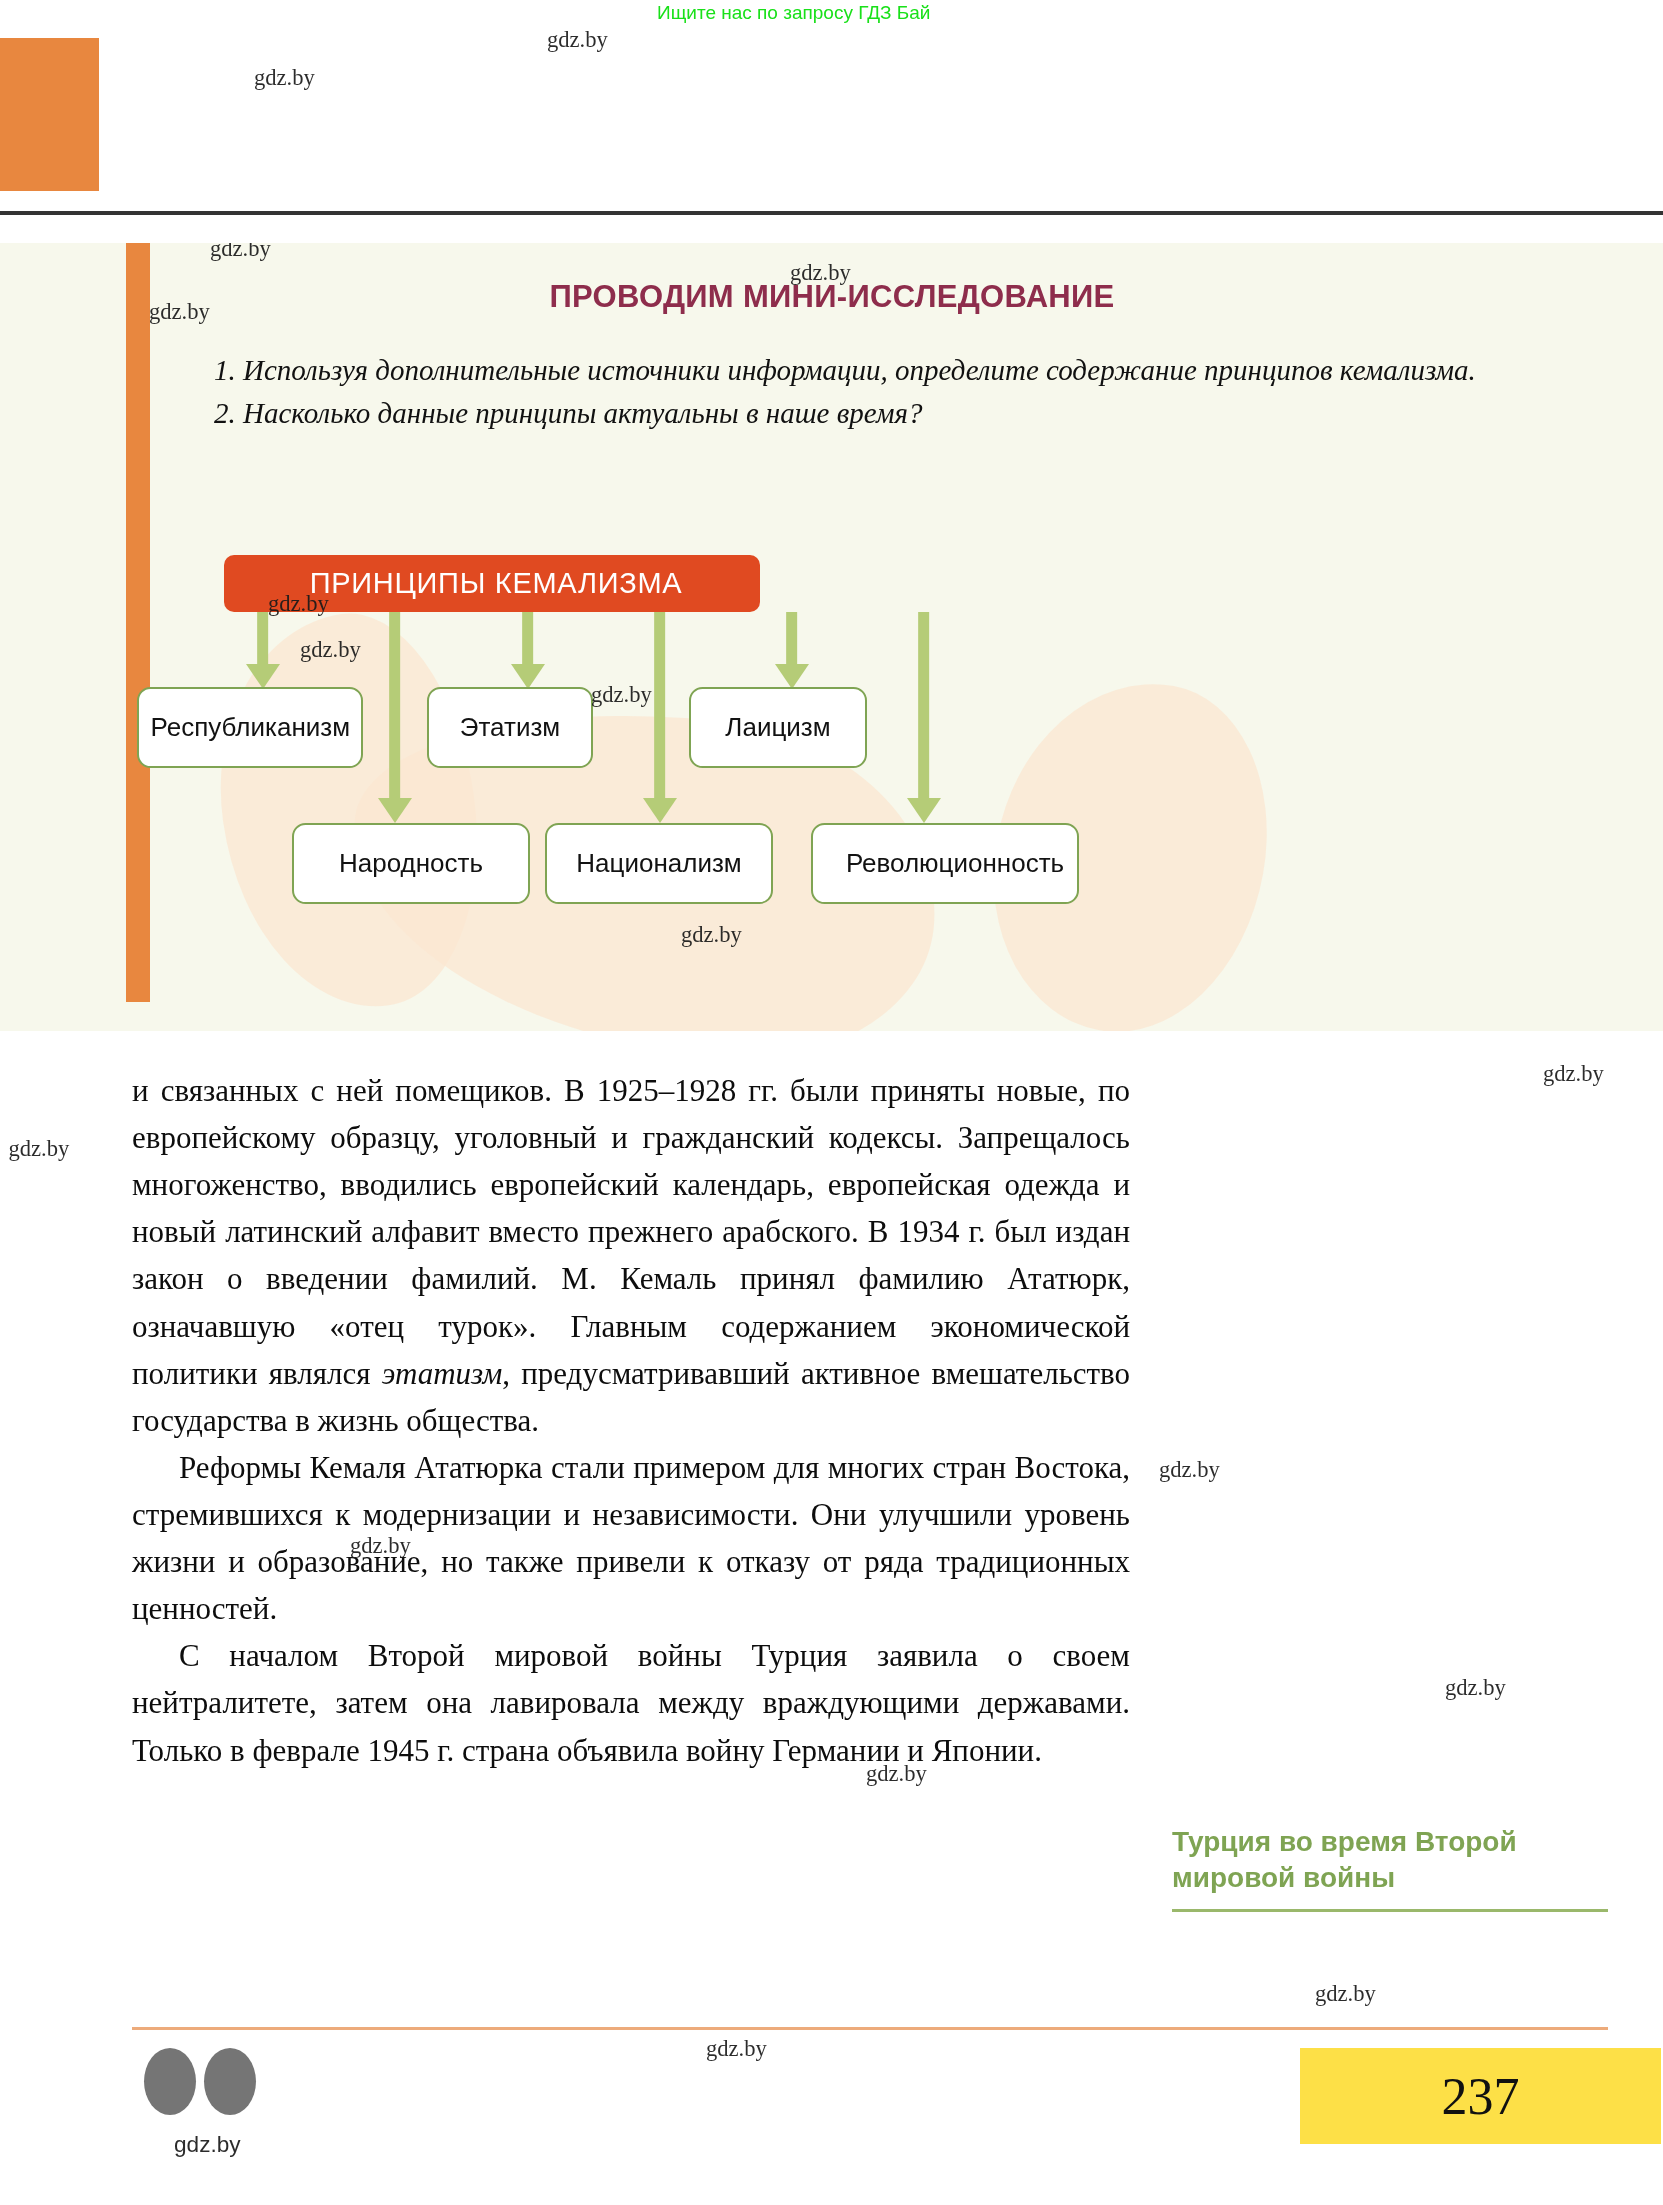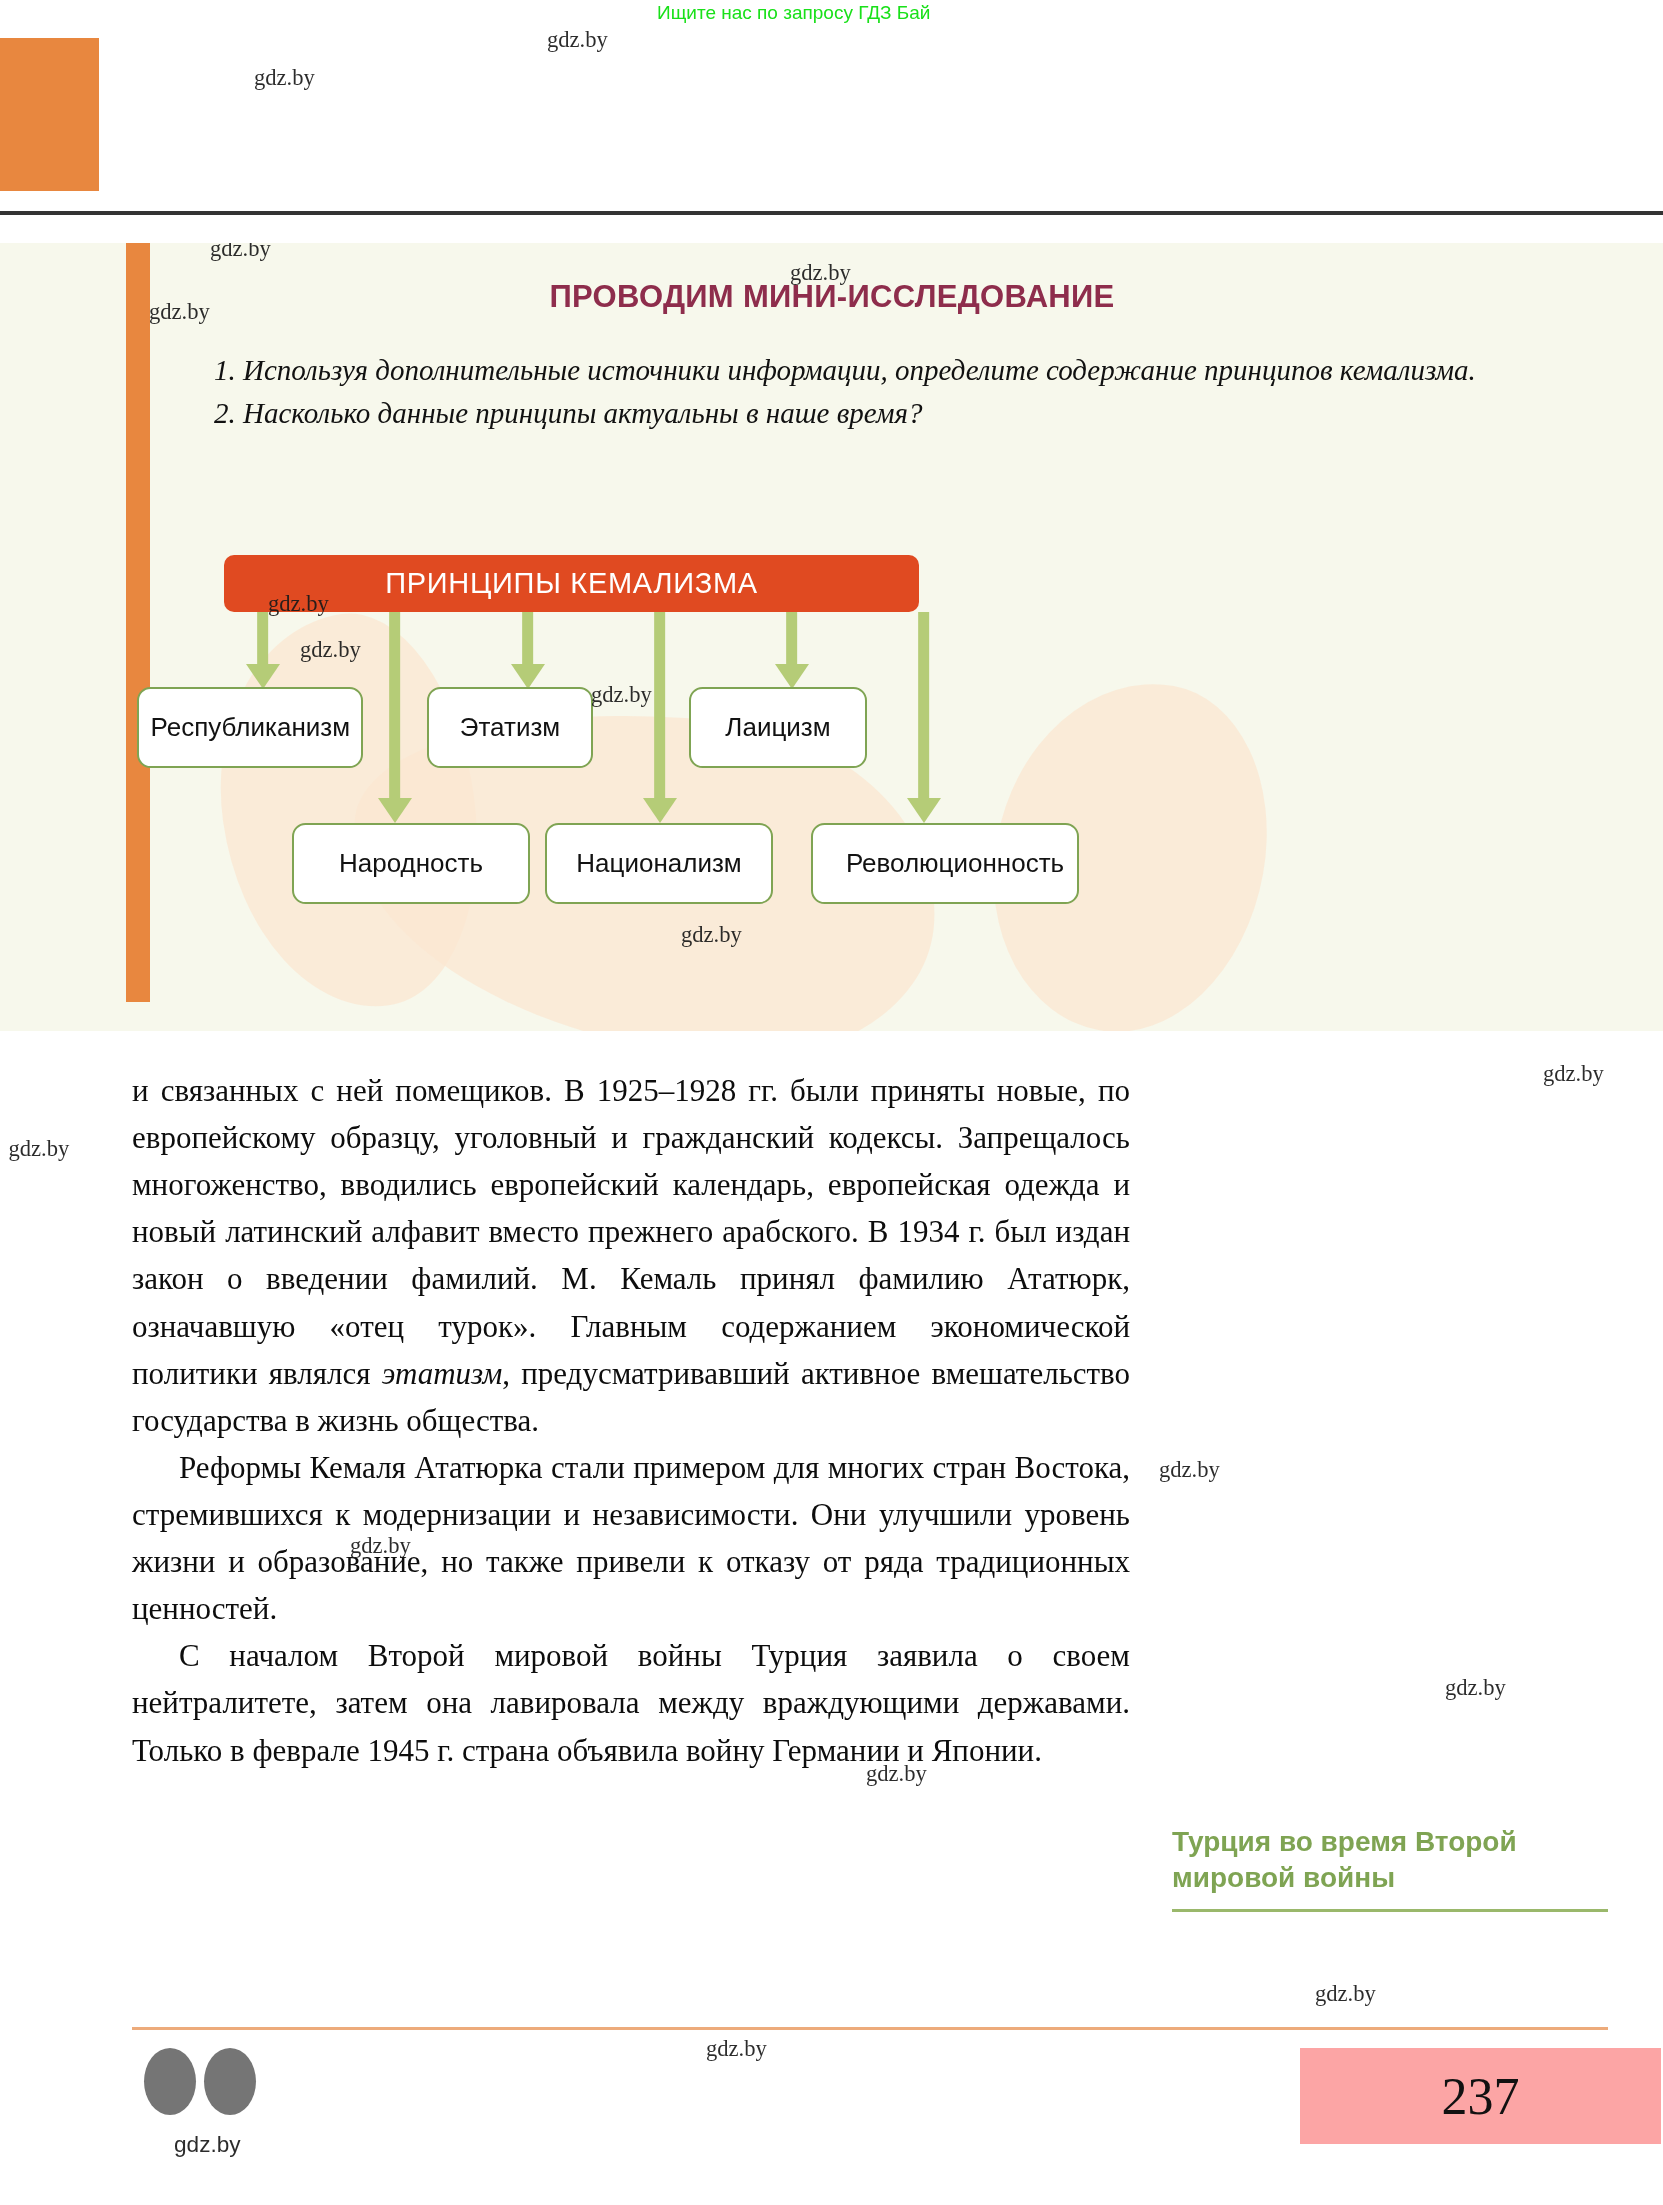--- a/index.html
+++ b/index.html
@@ -142,27 +142,28 @@
   .blob-c {
     left: 847px; top: 126px; width: 268px; height: 352px;
     border-radius: 55% 45% 50% 50% / 52% 48% 52% 48%;
     transform: rotate(10deg);
   }
 
   .root-box {
     position: absolute;
     left: 75px;
     top: 0px;
-    width: 695px;
+    width: 528px;
     height: 57px;
     background: #e04a21;
     border-radius: 10px;
     display: flex;
     align-items: center;
     justify-content: center;
+    padding-left: 8px;
   }
   .root-box span {
     font-family: "Liberation Sans", sans-serif;
     font-size: 29px;
     color: #ffffff;
     letter-spacing: 0.7px;
   }
 
   .node {
     position: absolute;
@@ -274,21 +275,21 @@
   }
   .dot.d1 { left: 0px; }
   .dot.d2 { left: 60px; }
 
   .page-number-box {
     position: absolute;
     left: 1300px;
     top: 2048px;
     width: 361px;
     height: 96px;
-    background: #fca5a5;
+    background: #fde047;
     display: flex;
     align-items: center;
     justify-content: center;
   }
   .page-number-box span {
     font-family: "Liberation Serif", serif;
     font-size: 52px;
     color: #111111;
   }
 

